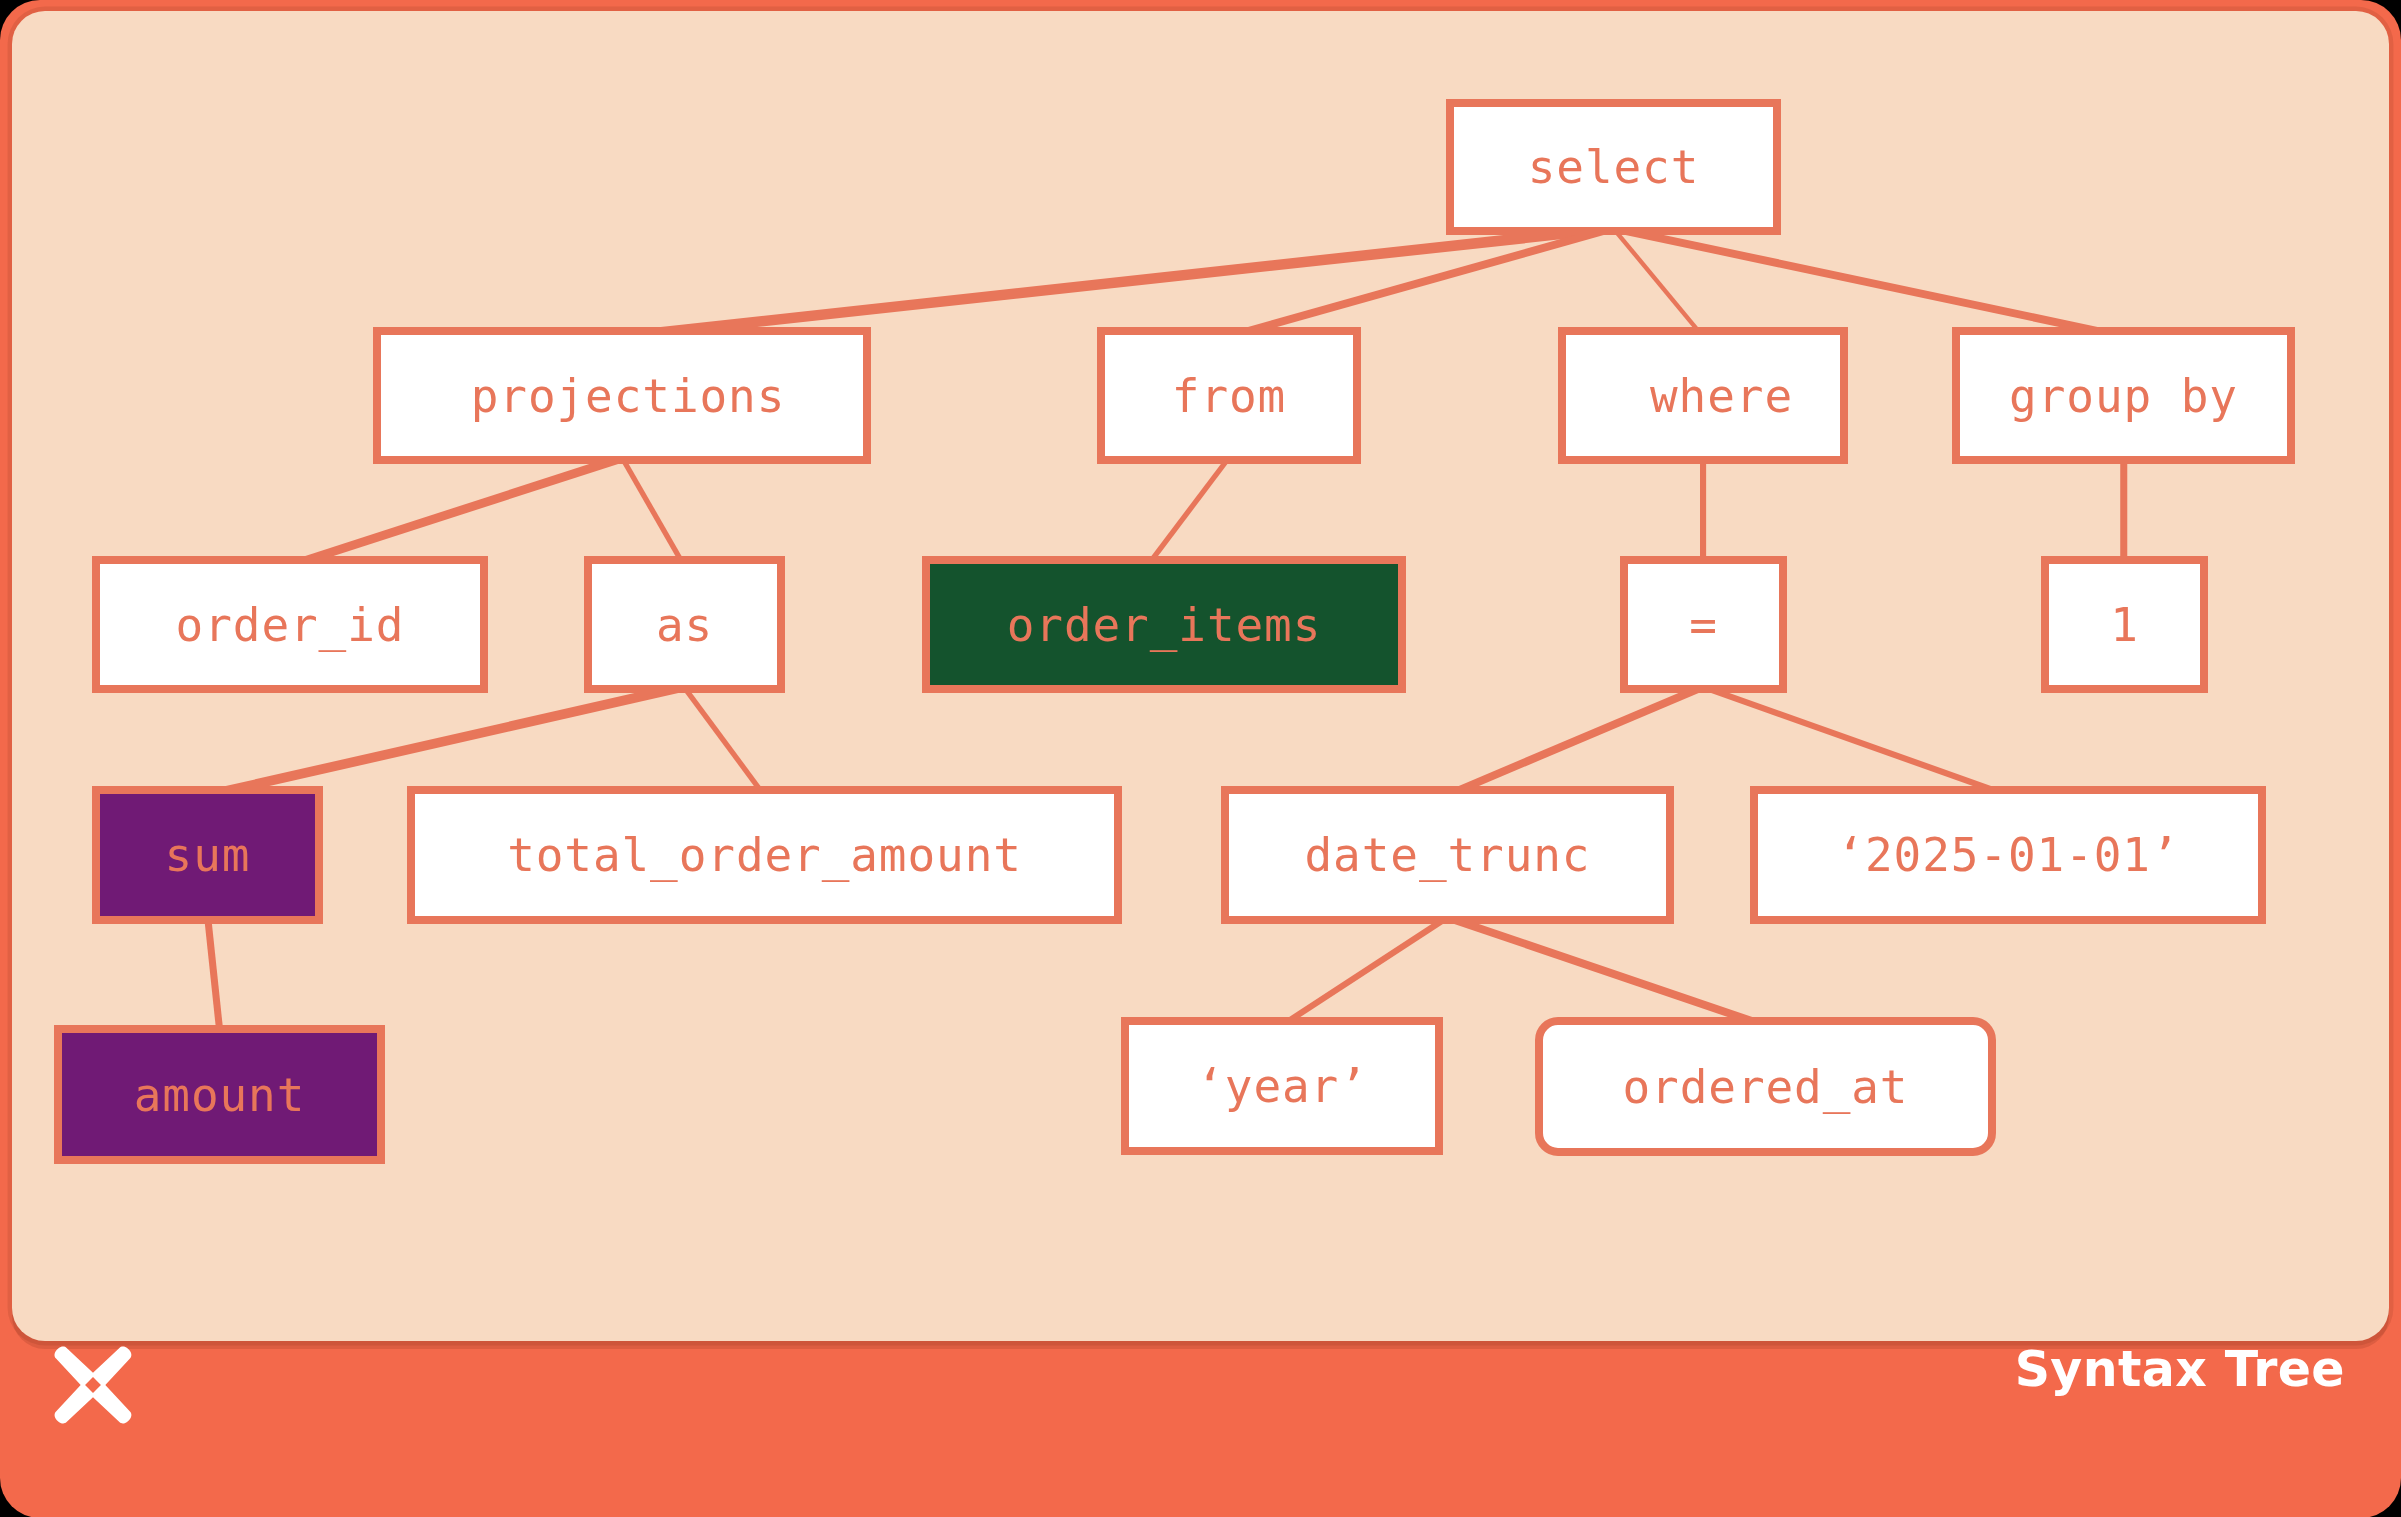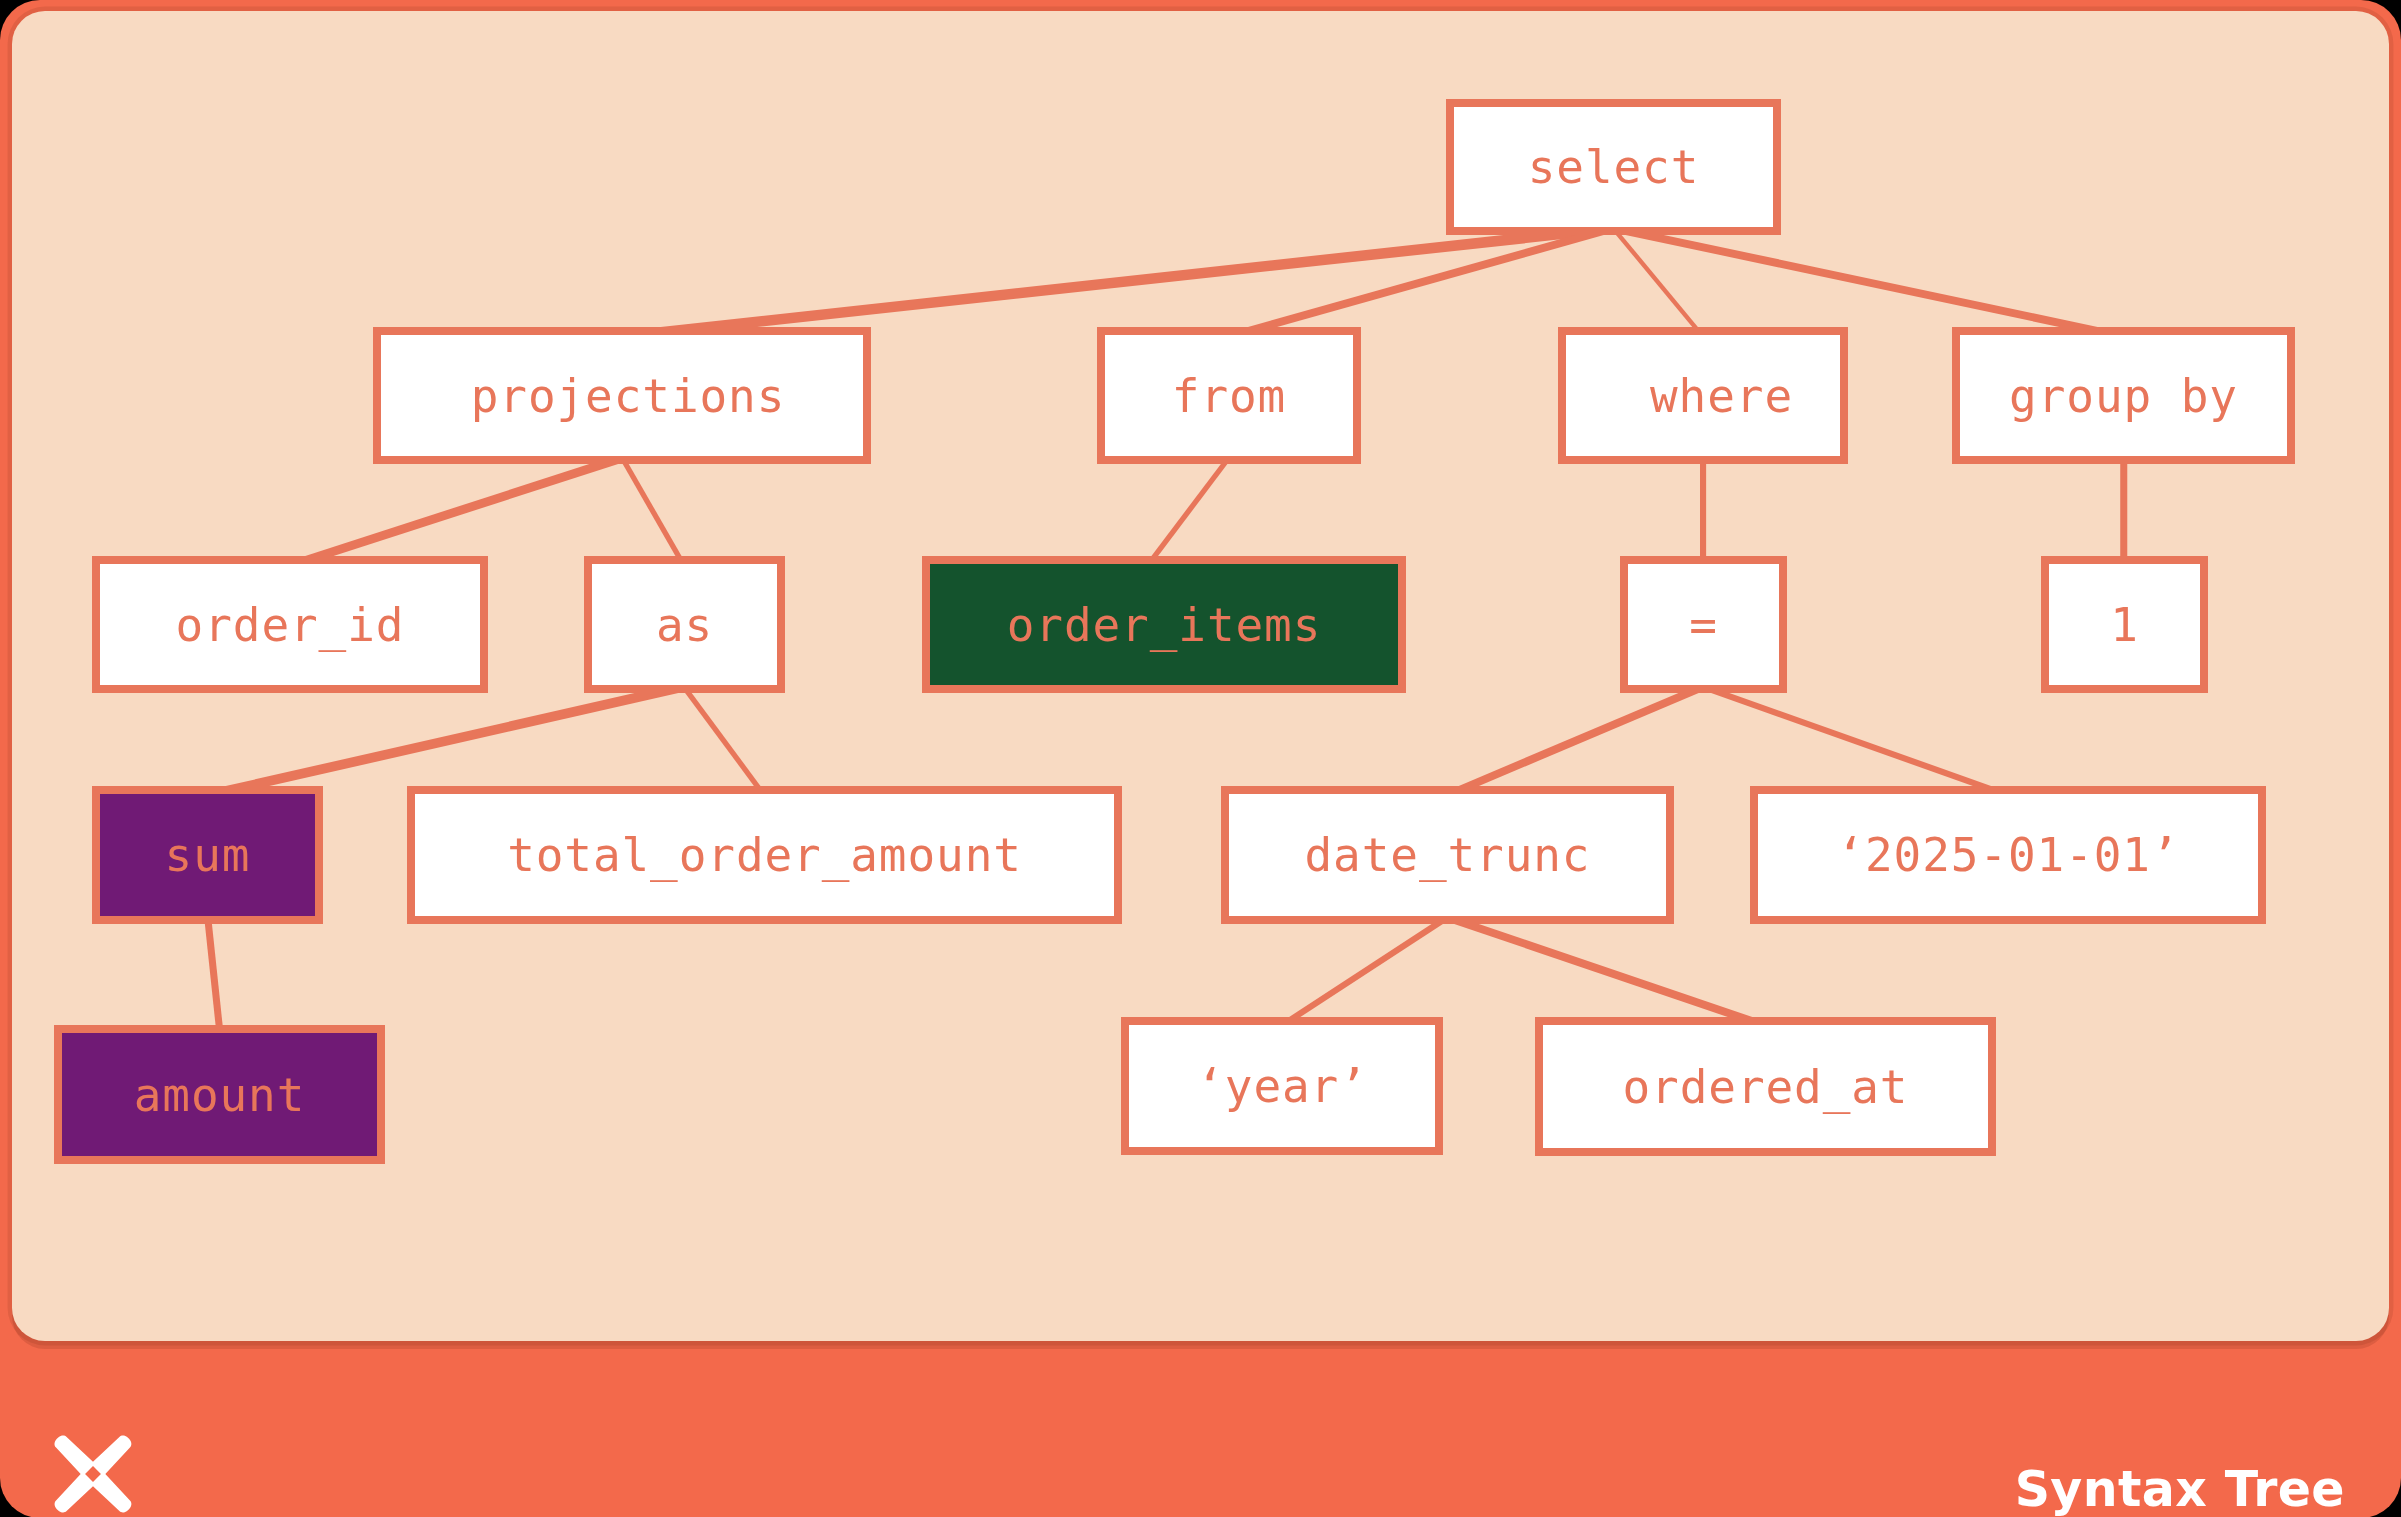--- a/index.html
+++ b/index.html
@@ -50,21 +50,21 @@
     white-space: nowrap;
     font-family: "DejaVu Sans Mono", "Liberation Mono", monospace;
   }
   .footer {
     position: absolute;
     left: 0;
     bottom: 0;
     width: 2401px;
     height: 177px;
     display: flex;
-    align-items: flex-end;
+    align-items: flex-start;
     justify-content: space-between;
     padding: 0 56px 0 49px;
     box-sizing: border-box;
     z-index: 3;
   }
   .brand-title {
     color: #ffffff;
     font-family: "DejaVu Sans", "Liberation Sans", sans-serif;
     font-weight: bold;
     font-size: 49px;
@@ -109,21 +109,21 @@
       <div class="node" style="left: 584px; top: 556px; width: 201px; height: 137px; border-color: rgb(232, 118, 90); color: rgb(232, 118, 90); background: rgb(255, 255, 255);">as</div>
       <div class="node" style="left: 906px; top: 556px; width: 484px; height: 137px; border-color: rgb(232, 118, 90); color: rgb(232, 118, 90); background: #14532d; margin-left: 16px;">order_items</div>
       <div class="node" style="left: 1620px; top: 556px; width: 167px; height: 137px; border-color: rgb(232, 118, 90); color: rgb(232, 118, 90); background: rgb(255, 255, 255);">=</div>
       <div class="node" style="left: 2041px; top: 556px; width: 167px; height: 137px; border-color: rgb(232, 118, 90); color: rgb(232, 118, 90); background: rgb(255, 255, 255);">1</div>
       <div class="node" style="left: 92px; top: 786px; width: 231px; height: 138px; border-color: rgb(232, 118, 90); color: rgb(232, 118, 90); background: #701a75;">sum</div>
       <div class="node" style="left: 407px; top: 786px; width: 715px; height: 138px; border-color: rgb(232, 118, 90); color: rgb(232, 118, 90); background: rgb(255, 255, 255);">total_order_amount</div>
       <div class="node" style="left: 1221px; top: 786px; width: 453px; height: 138px; border-color: rgb(232, 118, 90); color: rgb(232, 118, 90); background: rgb(255, 255, 255);">date_trunc</div>
       <div class="node" style="left: 1750px; top: 786px; width: 516px; height: 138px; border-color: rgb(232, 118, 90); color: rgb(232, 118, 90); background: rgb(255, 255, 255);">‘2025-01-01’</div>
       <div class="node" style="left: 54px; top: 1017px; width: 331px; height: 139px; border-color: rgb(232, 118, 90); color: rgb(232, 118, 90); background: #701a75; margin-top: 8px;">amount</div>
       <div class="node" style="left: 1121px; top: 1017px; width: 322px; height: 138px; border-color: rgb(232, 118, 90); color: rgb(232, 118, 90); background: rgb(255, 255, 255);">‘year’</div>
-      <div class="node" style="left: 1535px; top: 1017px; width: 461px; height: 139px; border-color: rgb(232, 118, 90); color: rgb(232, 118, 90); background: rgb(255, 255, 255);">ordered_at</div>
+      <div class="node" style="left: 1535px; top: 1017px; width: 461px; height: 139px; border-color: rgb(232, 118, 90); color: rgb(232, 118, 90); background: rgb(255, 255, 255); border-radius: 23px;">ordered_at</div>
     </div>
 
   <div class="footer">
     <svg class="logo" viewBox="0 0 100 100" xmlns="http://www.w3.org/2000/svg">
       <path id="logo-star" d="M 8 20 C 2 14, 14 2, 20 8 L 50 36 L 80 8 C 86 2, 98 14, 92 20 L 64 50 L 92 80 C 98 86, 86 98, 80 92 L 50 64 L 20 92 C 14 98, 2 86, 8 80 L 36 50 Z" fill="#ffffff"></path>
       <path id="logo-hole" d="M 50 41 L 59 50 L 50 59 L 41 50 Z" fill="#f3694b"></path>
     </svg>
     <div class="brand-title" style="color: rgb(255, 255, 255);">Syntax Tree</div>
   </div>
 </div>

